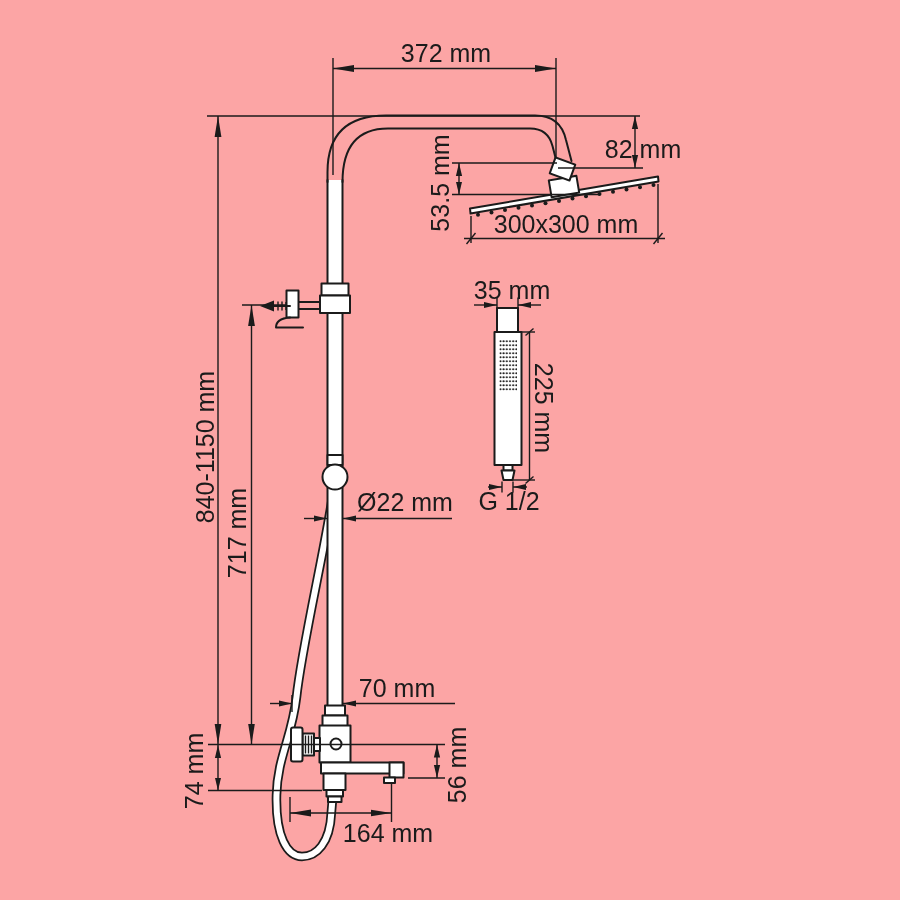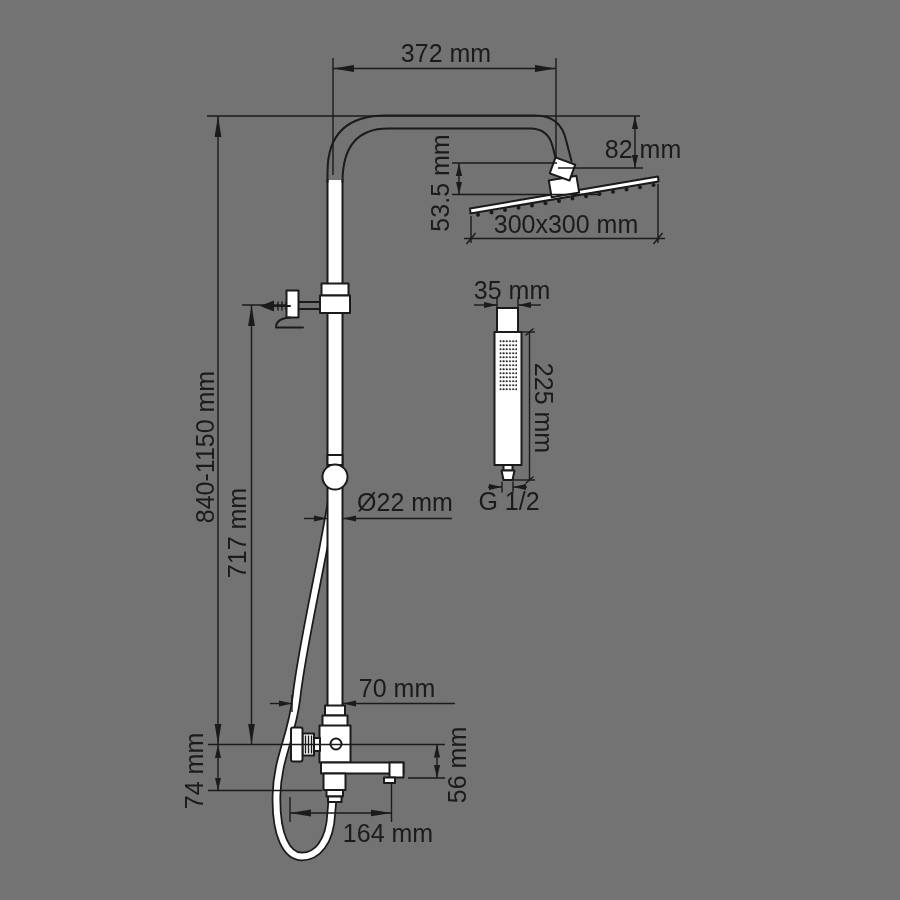--- a/index.html
+++ b/index.html
@@ -1,16 +1,16 @@
 <!DOCTYPE html>
 <html><head>
 <meta charset="utf-8">
 <style>
   html,body{margin:0;padding:0;background:#ffffff;}
-  .stage{position:relative;width:900px;height:900px;background:#737373;overflow:hidden;}
+  .stage{position:relative;width:900px;height:900px;background:#fca5a5;overflow:hidden;}
   svg{display:block;}
   .fx{fill:none;stroke:#1b1b1b;stroke-width:2;stroke-linecap:round;stroke-linejoin:round;}
   .fxw{fill:#ffffff;stroke:#1b1b1b;stroke-width:2;stroke-linejoin:round;}
   .dim{fill:none;stroke:#1b1b1b;stroke-width:1.4;stroke-linecap:butt;}
   .hoseO{fill:none;stroke:#1b1b1b;stroke-width:9.5;stroke-linecap:round;}
   .hoseI{fill:none;stroke:#ffffff;stroke-width:6;stroke-linecap:round;}
   .solid{fill:#1b1b1b;stroke:none;}
   text{font-family:"Liberation Sans","DejaVu Sans",sans-serif;font-size:25px;fill:#1b1b1b;}
   .mid{text-anchor:middle;}
 </style>

